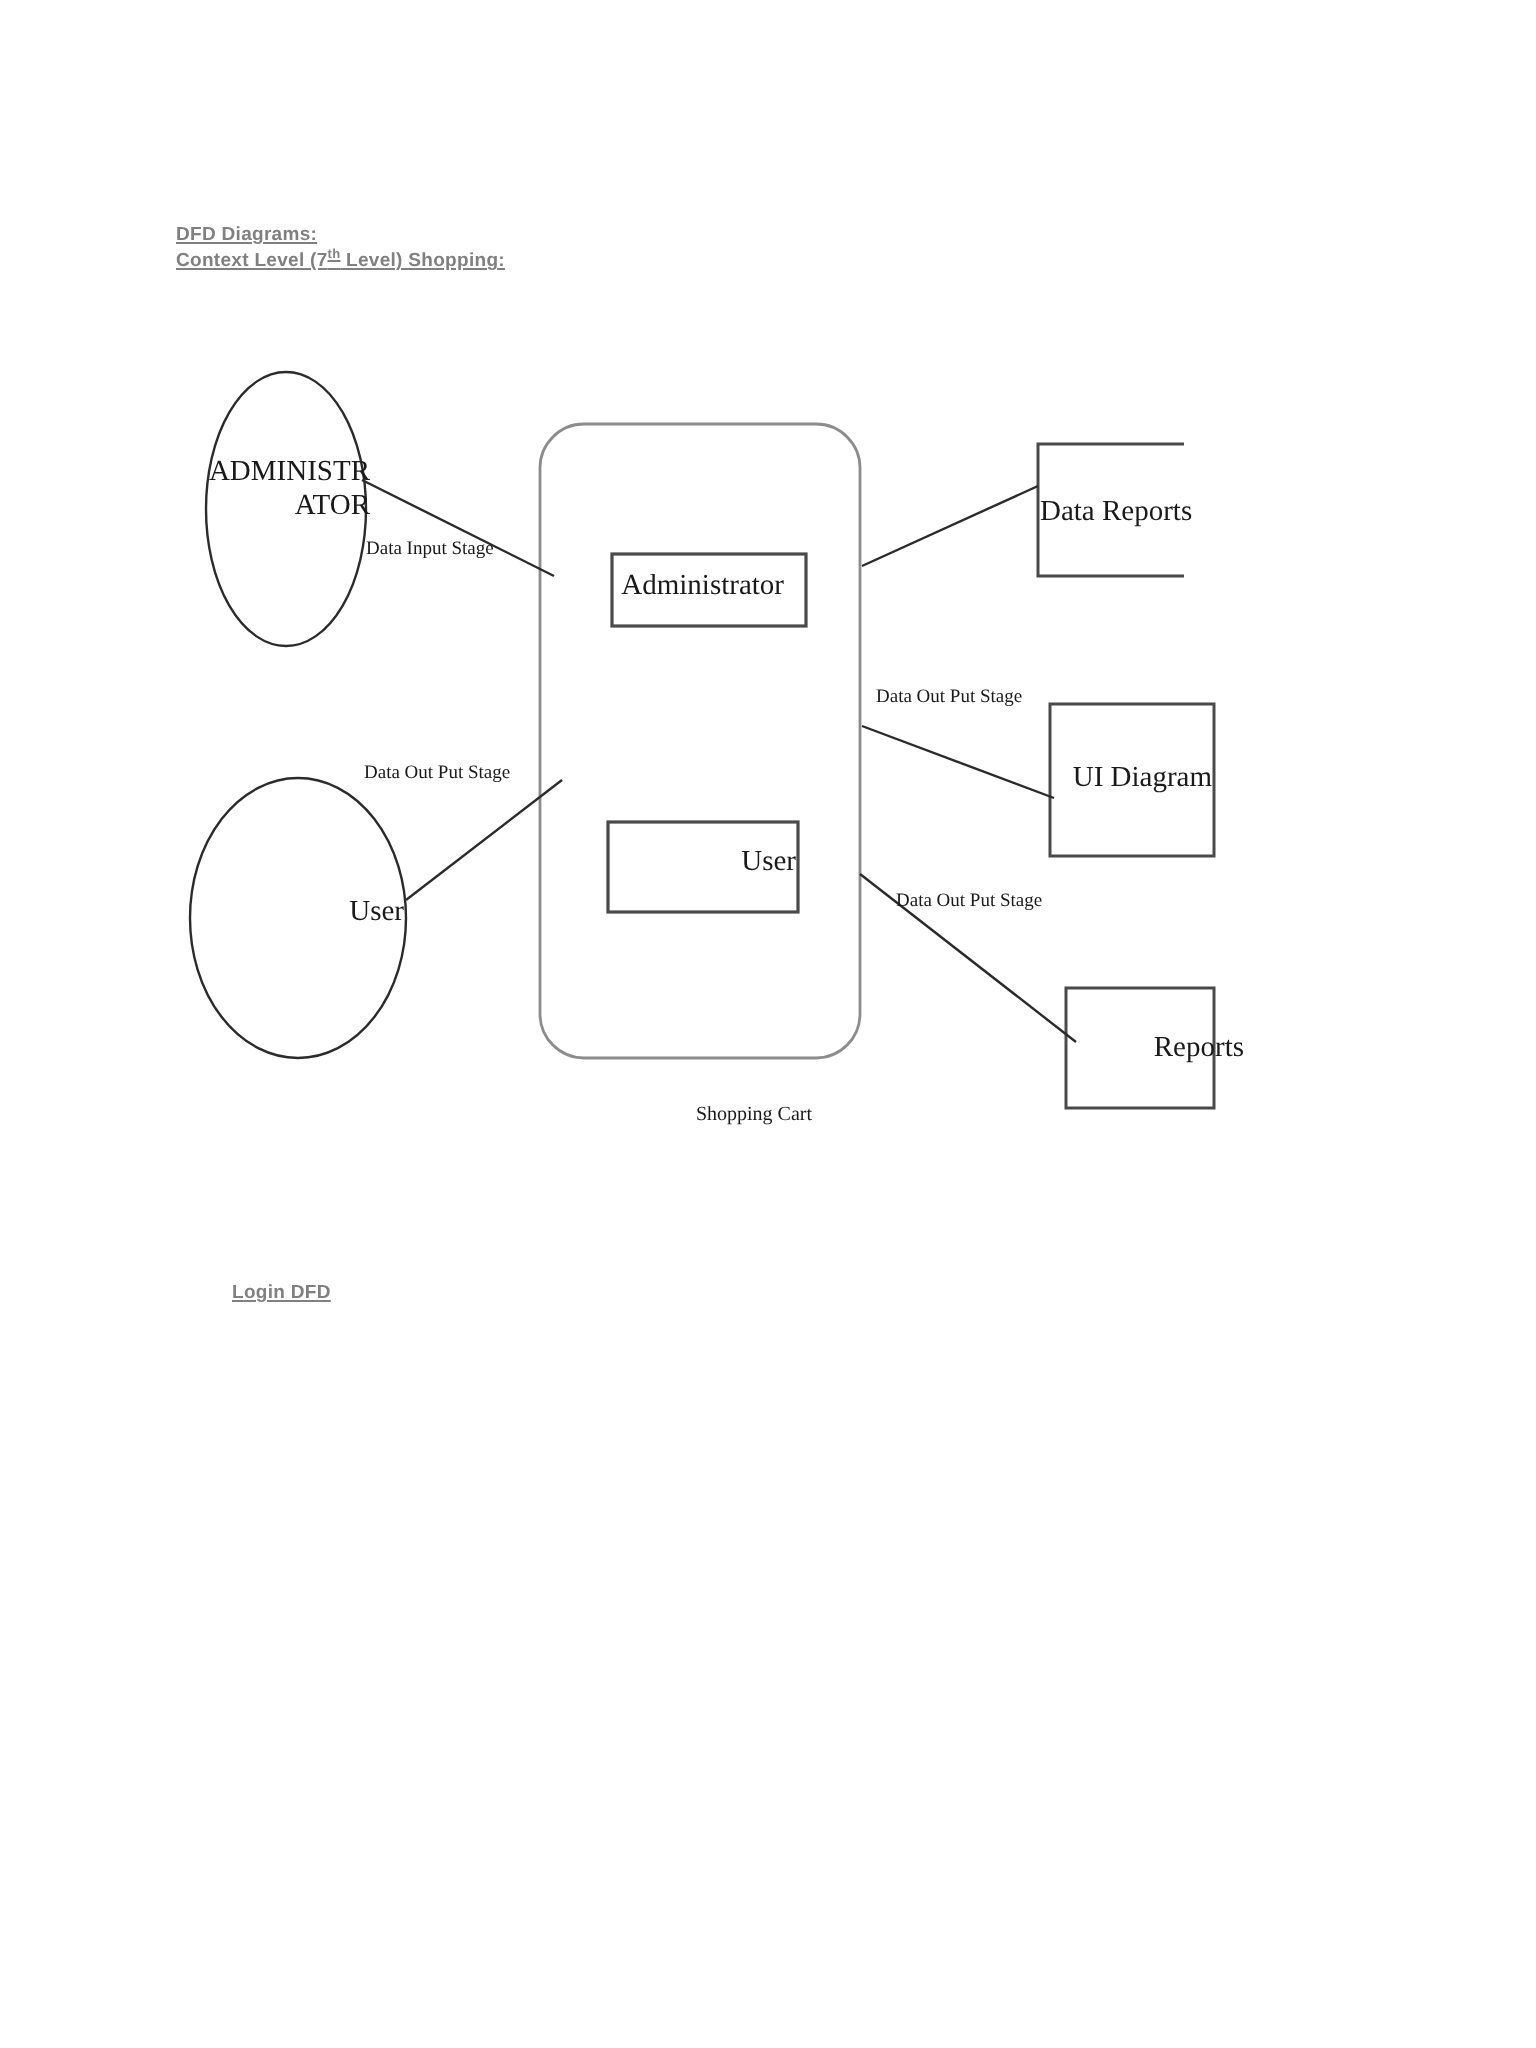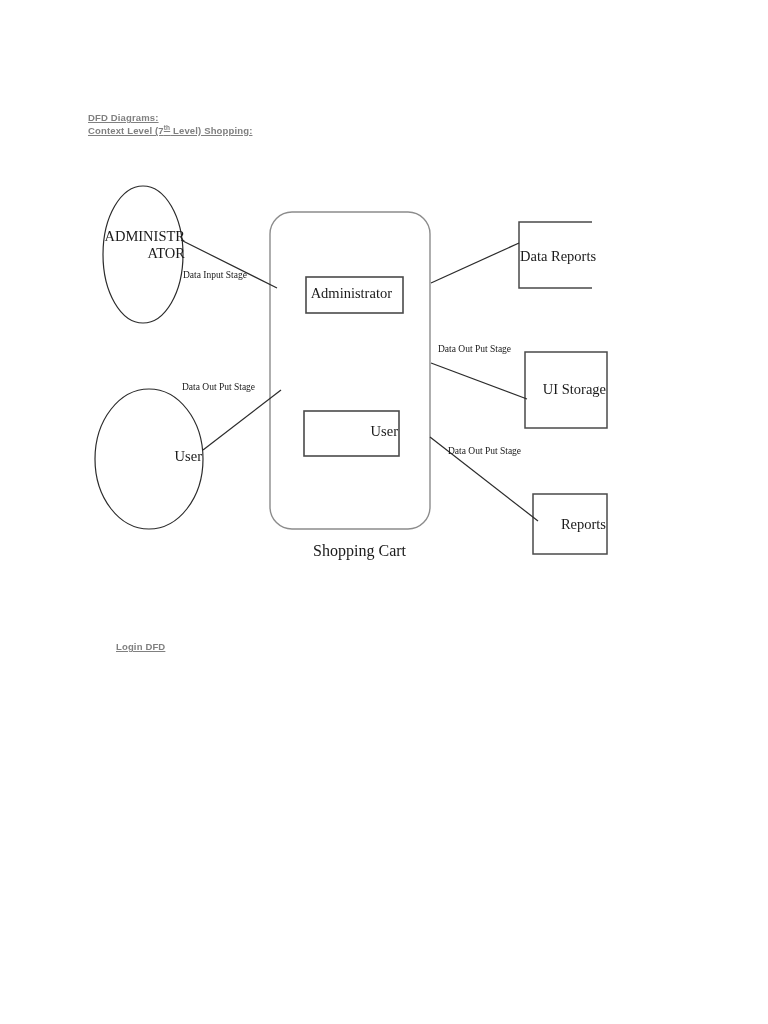--- a/index.html
+++ b/index.html
@@ -65,21 +65,22 @@
   }
   .node-text {
     font-size: 14.5px;
     line-height: 17px;
   }
   .flow-text {
     font-size: 9.5px;
     line-height: 11px;
   }
   .caption-text {
-    font-size: 16px;
+    font-size: 10px;
+    margin-top: 10px;
   }
   
   #label-admin-entity {
     left: 103px; top: 228px; width: 82px;
   }
   #label-user-entity {
     left: 96px; top: 448px; width: 106px;
   }
   
   #label-admin-process {
@@ -89,21 +90,21 @@
     left: 304px; top: 423px; width: 94px;
   }
   
   #label-data-storage {
     left: 520px; top: 248px; width: 74px;
   }
   #label-ui-screens {
     left: 526px; top: 381px; width: 80px;
   }
   #label-reports {
-    left: 534px; top: 516px; width: 72px;
+    left: 534px; top: 516px; width: 72px; padding-left: 16px;
   }
   
   #label-shopping-cart {
     left: 300px; top: 542px; width: 106px;
   }
   
   #label-flow-1 { left: 183px; top: 230px; margin-top: 40px; }
   #label-flow-2 { left: 182px; top: 382px; }
   #label-flow-3 { left: 438px; top: 344px; }
   #label-flow-4 { left: 448px; top: 446px; }
@@ -153,21 +154,21 @@
     <div class="dlabel node-text" id="label-admin-entity">ADMINISTR<br>ATOR</div>
 
     <div class="dlabel node-text" id="label-user-entity">User</div>
 
     <div class="dlabel node-text" id="label-admin-process">Administrator</div>
 
     <div class="dlabel node-text" id="label-user-process">User</div>
 
     <div class="dlabel node-text" id="label-data-storage">Data Reports</div>
 
-    <div class="dlabel node-text" id="label-ui-screens">UI Storage</div>
+    <div class="dlabel node-text" id="label-ui-screens">UI Diagram</div>
 
     <div class="dlabel node-text" id="label-reports">Reports</div>
 
     <div class="dlabel caption-text" id="label-shopping-cart">Shopping Cart</div>
 
     <div class="dlabel flow-text" id="label-flow-1">Data Input Stage</div>
 
     <div class="dlabel flow-text" id="label-flow-2">Data Out Put Stage</div>
 
     <div class="dlabel flow-text" id="label-flow-3">Data Out Put Stage</div>

